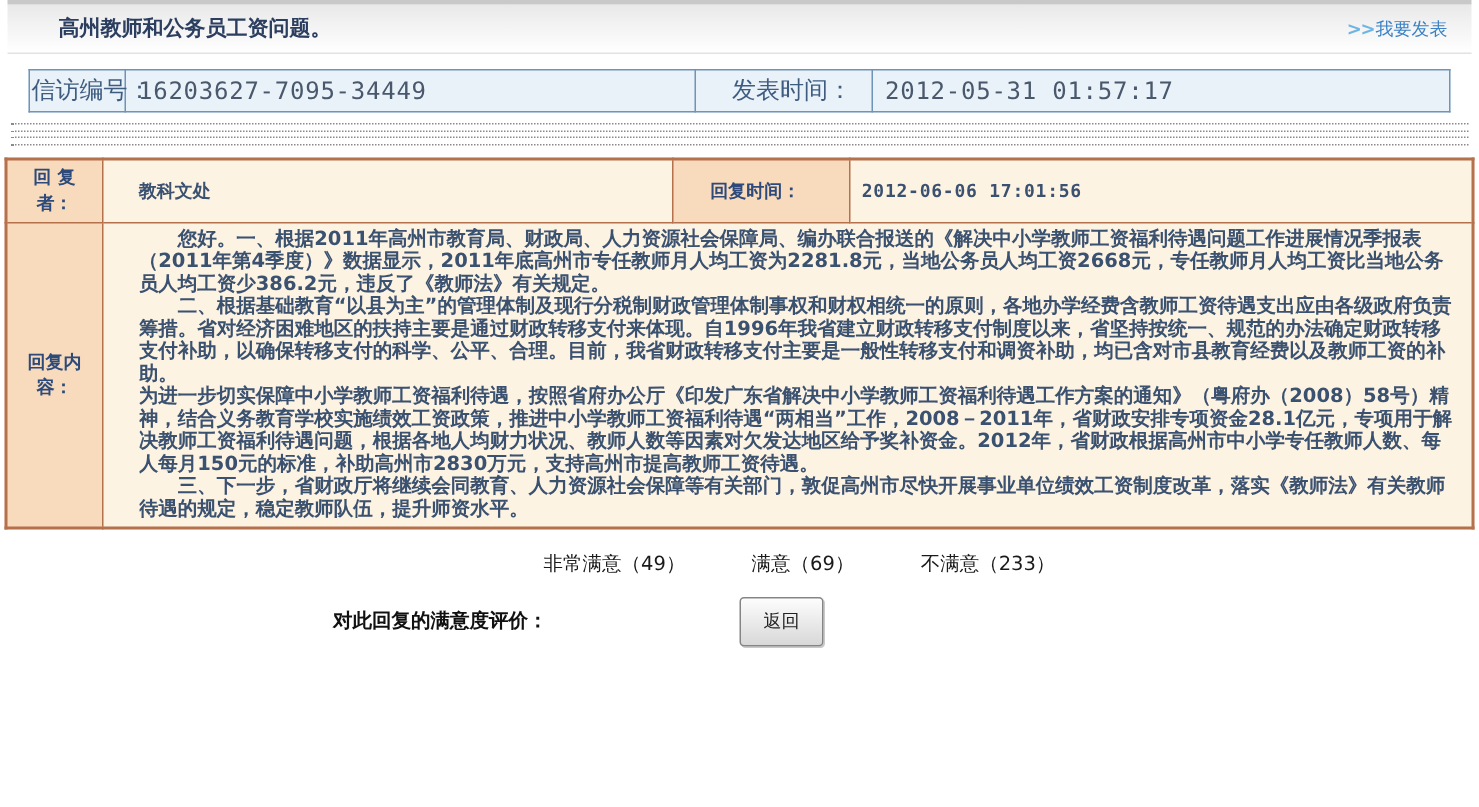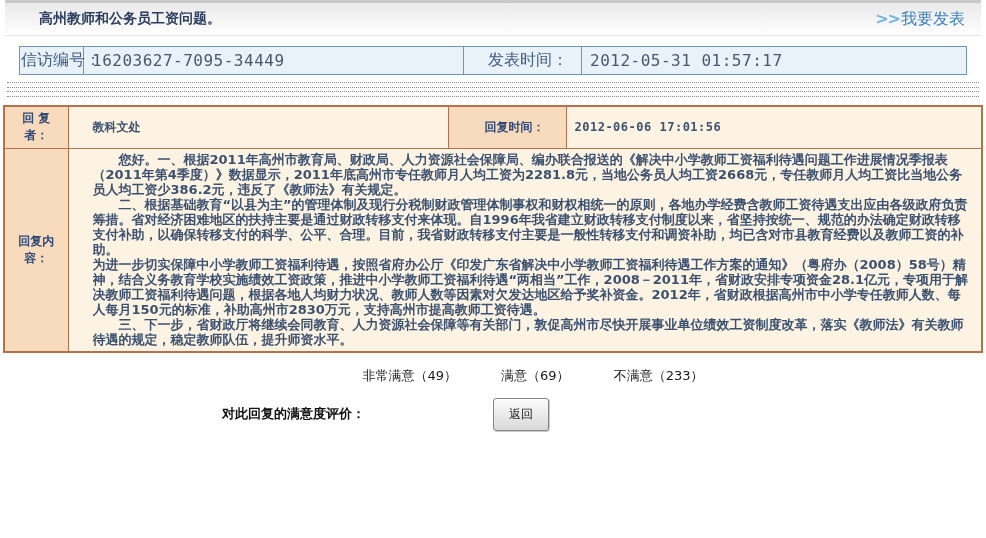--- a/index.html
+++ b/index.html
@@ -11,21 +11,21 @@
 
   
   .header{
     height:36px;margin:0 5px;box-sizing:border-box;
     border-top:3px solid #c9c9c9;border-bottom:1px solid #e2e2e2;
     background:linear-gradient(#e9e9e9,#ffffff);
     display:flex;align-items:center;justify-content:space-between;
     padding:0 16px 0 34px;
   }
   .title{font-size:14px;font-weight:bold;color:#2c3e5f;}
-  .publish-link{font-size:16px;color:#3b82c4;cursor:pointer;text-decoration:none;}
+  .publish-link{font-size:12px;color:#3b82c4;cursor:pointer;text-decoration:none;}
   .publish-link .arrows{color:#6fb4e2;font-weight:bold;letter-spacing:-1px;margin-right:1px;}
 
   
   table{border-collapse:collapse;table-layout:fixed;}
   .info-table{width:948px;margin:10px auto 0;background:#e9f1f9;}
   .info-table td{
     border:1px solid #7093b8;font-size:16px;color:#49586c;
     padding:2px 8px;vertical-align:middle;box-sizing:border-box;
   }
   .info-table .lbl{
@@ -50,21 +50,21 @@
   
   .reply-table{width:980px;margin:8px auto 0;background:#fdf3e3;border:2px solid #b5714c;}
   .reply-table td{
     border:1px solid #b5714c;font-size:12px;font-weight:bold;color:#3b5170;
     padding:2px 8px;vertical-align:middle;box-sizing:border-box;
   }
   .reply-table .lbl{
     width:64px;background:#f8dbbd;color:#2d4a7a;text-align:center;padding:2px 1px;
   }
   .reply-table .lbl2{
-    width:118px;background:#f8dbbd;color:#2d4a7a;text-align:left;padding-left:36px;white-space:nowrap;
+    width:118px;background:#f8dbbd;color:#2d4a7a;text-align:left;padding-left:25px;white-space:nowrap;
   }
   .lbl-inner{display:inline-block;width:40px;text-align:center;}
   .rr1{height:42px;}
   .reply-table .replier-cell{padding-left:24px;}
   .reply-table .content-cell{padding:3px 10px 3px 24px;vertical-align:top;}
   .reply-content{height:196px;overflow:hidden;}
   .reply-content p{margin:0;font-size:13px;line-height:15px;}
   .reply-content p.indent{text-indent:2em;}
 
   

